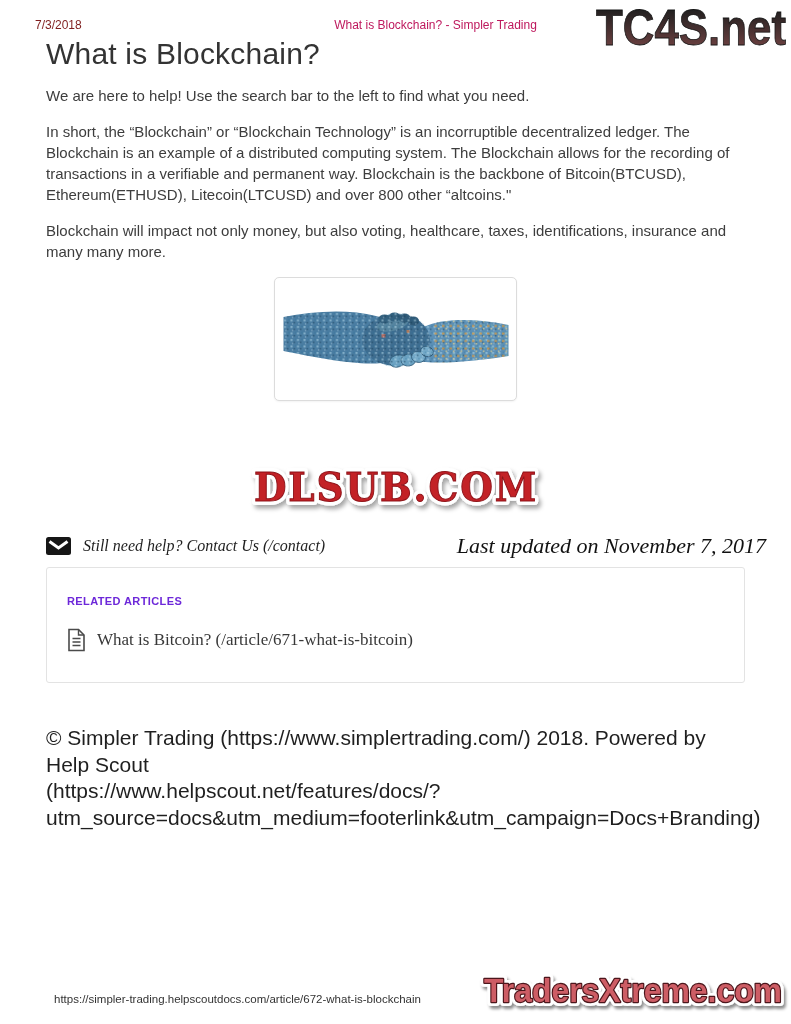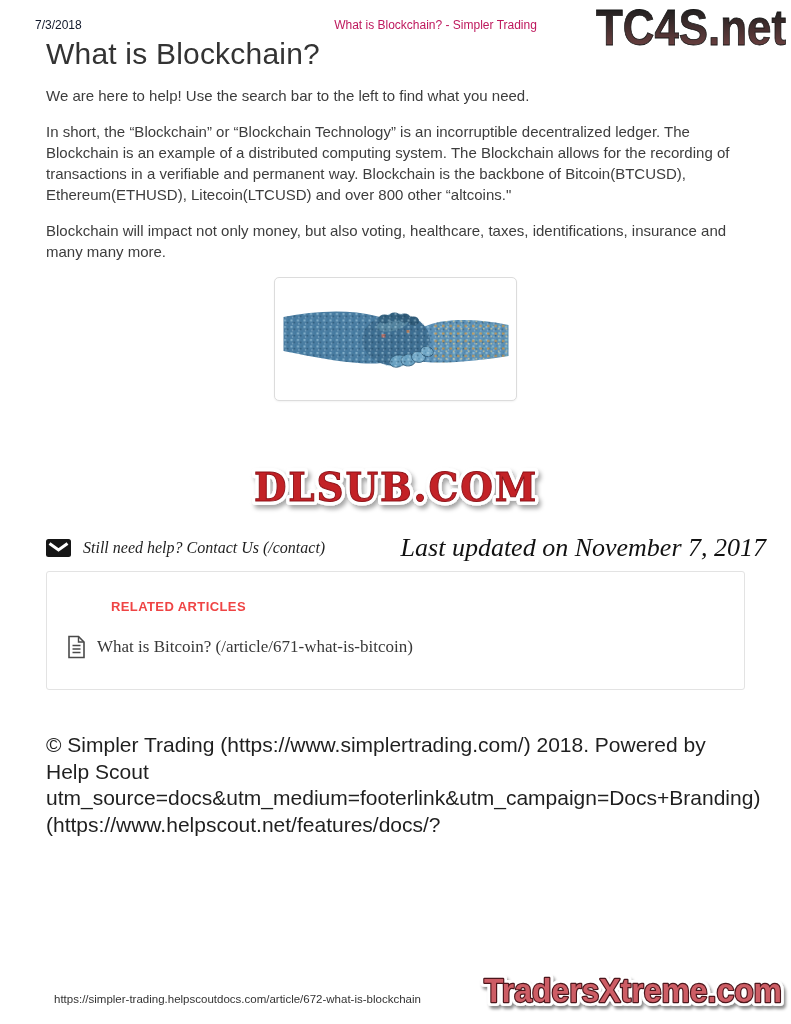--- a/index.html
+++ b/index.html
@@ -2,21 +2,21 @@
 <html><head>
 <meta charset="utf-8">
 <style>
   html,body{margin:0;padding:0;}
   body{
     width:791px;height:1024px;position:relative;overflow:hidden;
     background:#ffffff;color:#333;
     font-family:"Liberation Sans", sans-serif;
     -webkit-font-smoothing:antialiased;
   }
-  .hdr-date{position:absolute;top:18px;left:35px;font-size:12px;color:#0f172a;}
+  .hdr-date{position:absolute;top:18px;left:35px;font-size:12px;color:#7f1d1d;}
   .hdr-title-wrap{position:absolute;top:18px;left:80px;right:0;text-align:center;font-size:12px;color:#be185d;}
   .wm-tc4s{position:absolute;top:2px;right:1px;}
   .tc-glow{font:bold 50px "Liberation Sans",sans-serif;fill:none;stroke:#ffffff;stroke-width:5;stroke-linejoin:round;opacity:.9;}
   .tc-text{font:bold 50px "Liberation Sans",sans-serif;stroke:#151515;stroke-width:.8;}
 
   .content{position:absolute;top:0;left:0;width:791px;box-sizing:border-box;padding:37px 46px 0;}
   h1{font-size:30px;font-weight:400;color:#333;margin:0 0 14px;letter-spacing:.2px;}
   p{font-size:15px;line-height:21px;color:#3d3d3d;margin:0 0 15px;}
 
   .figure-box{
@@ -24,24 +24,24 @@
     background:#fff;display:flex;align-items:center;justify-content:center;
     box-shadow:0 1px 2px rgba(0,0,0,.05);
   }
   .wm-dlsub{margin-top:58px;text-align:center;height:56px;}
   .dl-outline{font:bold 40px "DejaVu Serif",serif;letter-spacing:2px;fill:#ffffff;stroke:#ffffff;stroke-width:8;stroke-linejoin:round;}
   .dl-fill{font:bold 40px "DejaVu Serif",serif;letter-spacing:2px;fill:#c32127;stroke:#8d1419;stroke-width:1;}
 
   .contact-row{margin-top:18px;display:flex;align-items:center;justify-content:space-between;}
   .contact-left{display:flex;align-items:center;gap:12px;cursor:pointer;
     font-family:"Liberation Serif",serif;font-style:italic;font-size:16px;color:#1f1f1f;}
-  .last-updated{font-family:"Liberation Serif",serif;font-style:italic;font-size:26px;color:#111;margin-right:-21px;}
+  .last-updated{font-family:"Liberation Serif",serif;font-style:italic;font-size:22px;color:#111;margin-right:-21px;}
 
   .related-box{margin-top:8px;border:1px solid #e3e3e3;border-radius:3px;padding:27px 20px 30px;}
-  .related-heading{font-size:13px;font-weight:bold;color:#ef4444;letter-spacing:.4px;margin-left:44px;}
+  .related-heading{font-size:11px;font-weight:bold;color:#6d28d9;letter-spacing:.4px;}
   .related-item{margin-top:21px;display:flex;align-items:center;gap:11px;font-size:17px;color:#383838;cursor:pointer;font-family:Liberation Serif, serif;}
 
   .site-footer{margin-top:42px;font-size:21px;line-height:26.5px;color:#1f1f1f;}
 
   .page-url{position:absolute;left:35px;bottom:19px;font-size:11.5px;color:#333;padding-left:19px;}
   .wm-tx{position:absolute;right:1px;bottom:6px;}
   .tx-glow{font:bold 33px "Liberation Sans",sans-serif;fill:#fff;stroke:#ffffff;stroke-width:8;stroke-linejoin:round;}
   .tx-fill{font:bold 33px "Liberation Sans",sans-serif;fill:#cd5d65;stroke:#4c161b;stroke-width:2.4;paint-order:stroke;stroke-linejoin:round;}
 </style>
 </head>
@@ -148,22 +148,22 @@
           <path d="M2 1.5 h9.5 l5.5 5.5 v15.5 h-15 z" fill="#ffffff" stroke="#4a4a4a" stroke-width="1.6"></path>
           <path d="M11.5 1.5 v5.5 h5.5" fill="none" stroke="#4a4a4a" stroke-width="1.4"></path>
           <path d="M5.5 10.5 h8 M5.5 14 h8 M5.5 17.5 h8" stroke="#4a4a4a" stroke-width="1.3"></path>
         </svg>
         <span>What is Bitcoin? (/article/671-what-is-bitcoin)</span>
       </div>
     </div>
 
     <div class="site-footer">
       <div>© Simpler Trading (https://www.simplertrading.com/) 2018. Powered by Help Scout</div>
+      <div>(https://www.helpscout.net/features/docs/?</div>
       <div>utm_source=docs&amp;utm_medium=footerlink&amp;utm_campaign=Docs+Branding)</div>
-      <div>(https://www.helpscout.net/features/docs/?</div>
     </div>
   </div>
 
   <div class="page-url">https://simpler-trading.helpscoutdocs.com/article/672-what-is-blockchain</div>
 
   <div class="wm-tx">
     <svg width="314" height="46">
       <defs>
         <filter id="txsh" x="-20%" y="-20%" width="140%" height="160%">
           <feDropShadow dx="2" dy="3" stdDeviation="1.5" flood-color="#000000" flood-opacity="0.45"></feDropShadow>

